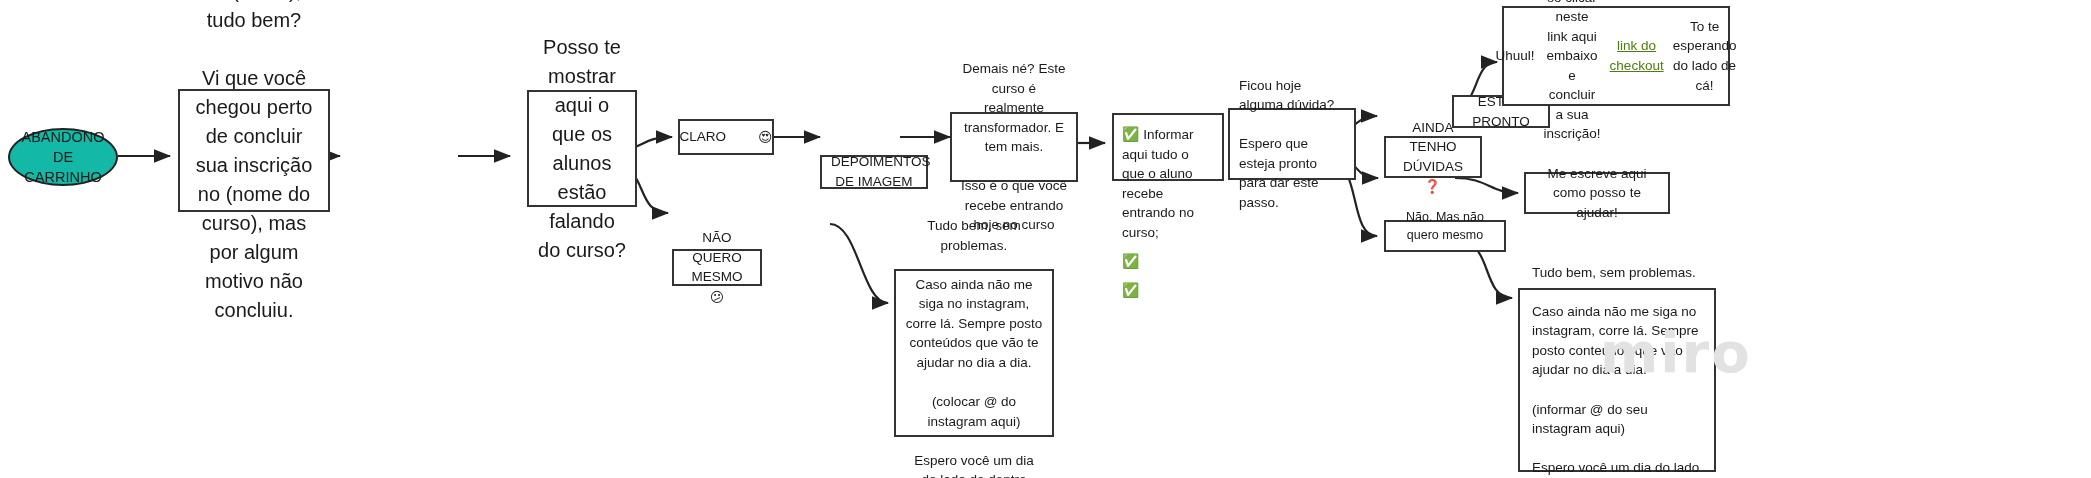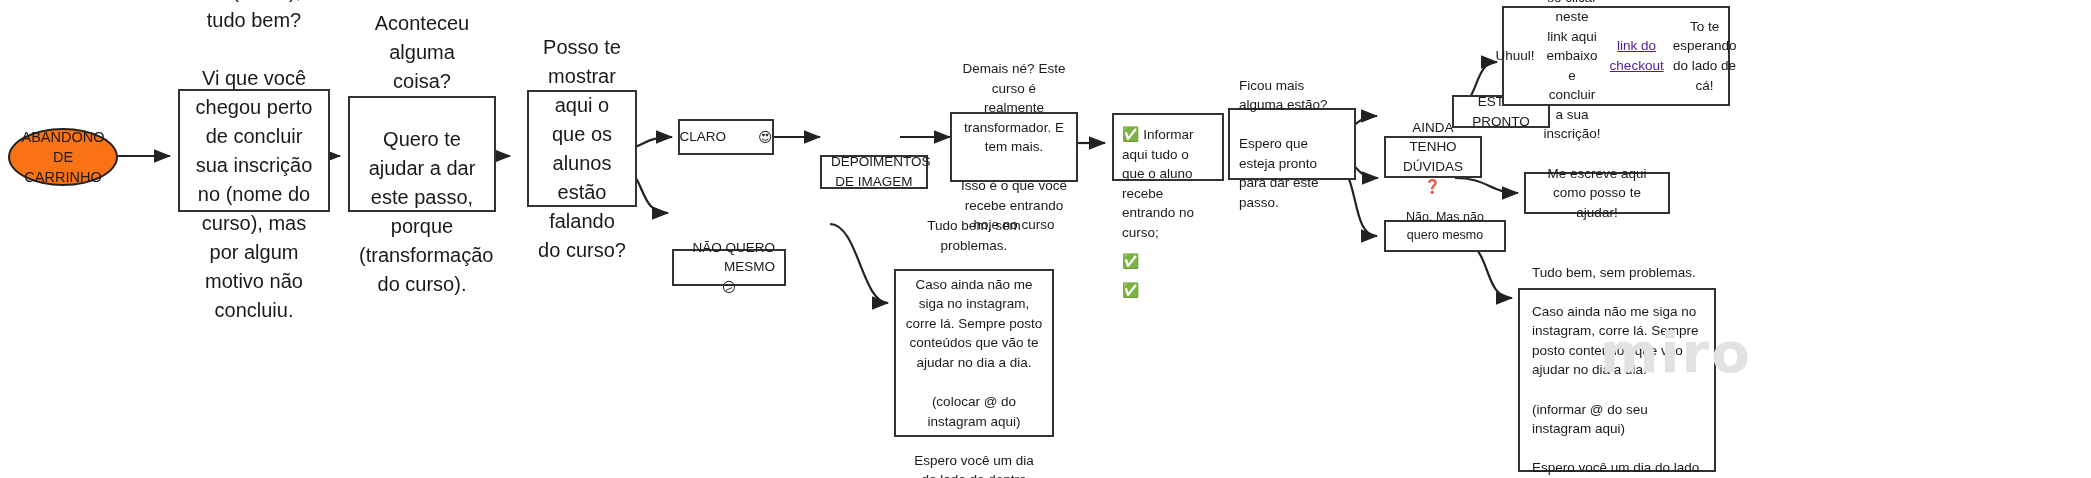--- a/index.html
+++ b/index.html
@@ -30,31 +30,31 @@
     padding:6px 9px;
     white-space:pre-line;
   }
   .node.left{ text-align:left; justify-content:flex-start; }
   .node.small{ font-size:13.5px; }
   .oval{
     position:absolute;
     box-sizing:border-box;
     border:2px solid #222222;
     border-radius:50%;
-    background:#f97316;
+    background:#14b8a6;
     display:flex;
     align-items:center;
     justify-content:center;
     text-align:center;
     font-size:14.5px;
     line-height:1.4;
     white-space:pre-line;
   }
   .link{
-    color:#4c1d95;
+    color:#4d7c0f;
     text-decoration:underline;
   }
   .chk{
     color:#2bb24c;
     font-size:14px;
   }
   .qmark{ color:#d02020; font-weight:bold; }
   .emoji{ font-size:14px; }
   svg.edges{
     position:absolute;
@@ -109,35 +109,30 @@
     <span class="nodetxt">ABANDONO DE
 CARRINHO</span>
   </div>
 
   <div class="node" style="left:178px;top:89px;width:152px;height:123px;">
     <span class="nodetxt">Oi (nome), tudo bem?
 
 Vi que você chegou perto de concluir sua inscrição no (nome do curso), mas por algum motivo não concluiu.</span>
   </div>
 
-  <div class="node" style="left:348px;top:96px;width:148px;height:116px;">
-    <span class="nodetxt">Aconteceu alguma coisa?
-
-Quero te ajudar a dar este passo, porque (transformação do curso).</span>
-  </div>
 
   <div class="node" style="left:516px;top:90px;width:110px;height:117px;margin-left:11px;">
     <span class="nodetxt">Posso te mostrar aqui o que os alunos estão falando do curso?</span>
   </div>
 
   <div class="node small" style="left:678px;top:119px;width:96px;height:36px;gap:32px;">
     <span>CLARO </span><span class="emoji">😍</span>
   </div>
 
-  <div class="node small" style="left:672px;top:249px;width:114px;height:37px;flex-direction:column;justify-content:center;text-align:right;">
+  <div class="node small" style="left:672px;top:249px;width:90px;height:37px;flex-direction:column;justify-content:center;">
     <span>NÃO QUERO MESMO</span>
     <span class="emoji">😕</span>
   </div>
 
   <div class="node small" style="left:820px;top:155px;width:108px;height:34px;">
     <span class="nodetxt">DEPOIMENTOS DE IMAGEM</span>
   </div>
 
   <div class="node small" style="left:950px;top:112px;width:128px;height:70px;">
     <span class="nodetxt">Demais né? Este curso é realmente transformador. E tem mais.
@@ -148,21 +143,21 @@
   <div class="node small left" style="left:1112px;top:113px;width:112px;height:68px;flex-direction:column;align-items:flex-start;justify-content:flex-start;padding:9px 8px;">
     <div style="white-space:normal;">
       <span class="chk">✅</span>
       <span>Informar aqui tudo o que o aluno recebe entrando no curso;</span>
     </div>
     <div class="chk" style="margin-top:9px;">✅</div>
     <div class="chk" style="margin-top:8px;">✅</div>
   </div>
 
   <div class="node small left" style="left:1228px;top:108px;width:128px;height:72px;padding:8px 9px;">
-    <span class="nodetxt">Ficou mais alguma estão?
+    <span class="nodetxt">Ficou hoje alguma dúvida?
 
 Espero que esteja pronto para dar este passo.</span>
   </div>
 
   <div class="node small" style="left:1452px;top:95px;width:98px;height:33px;">
     <span class="nodetxt">ESTOU PRONTO</span>
   </div>
 
   <div class="node small" style="left:1384px;top:136px;width:98px;height:42px;">
     <span class="nodetxt"><span>AINDA TENHO

